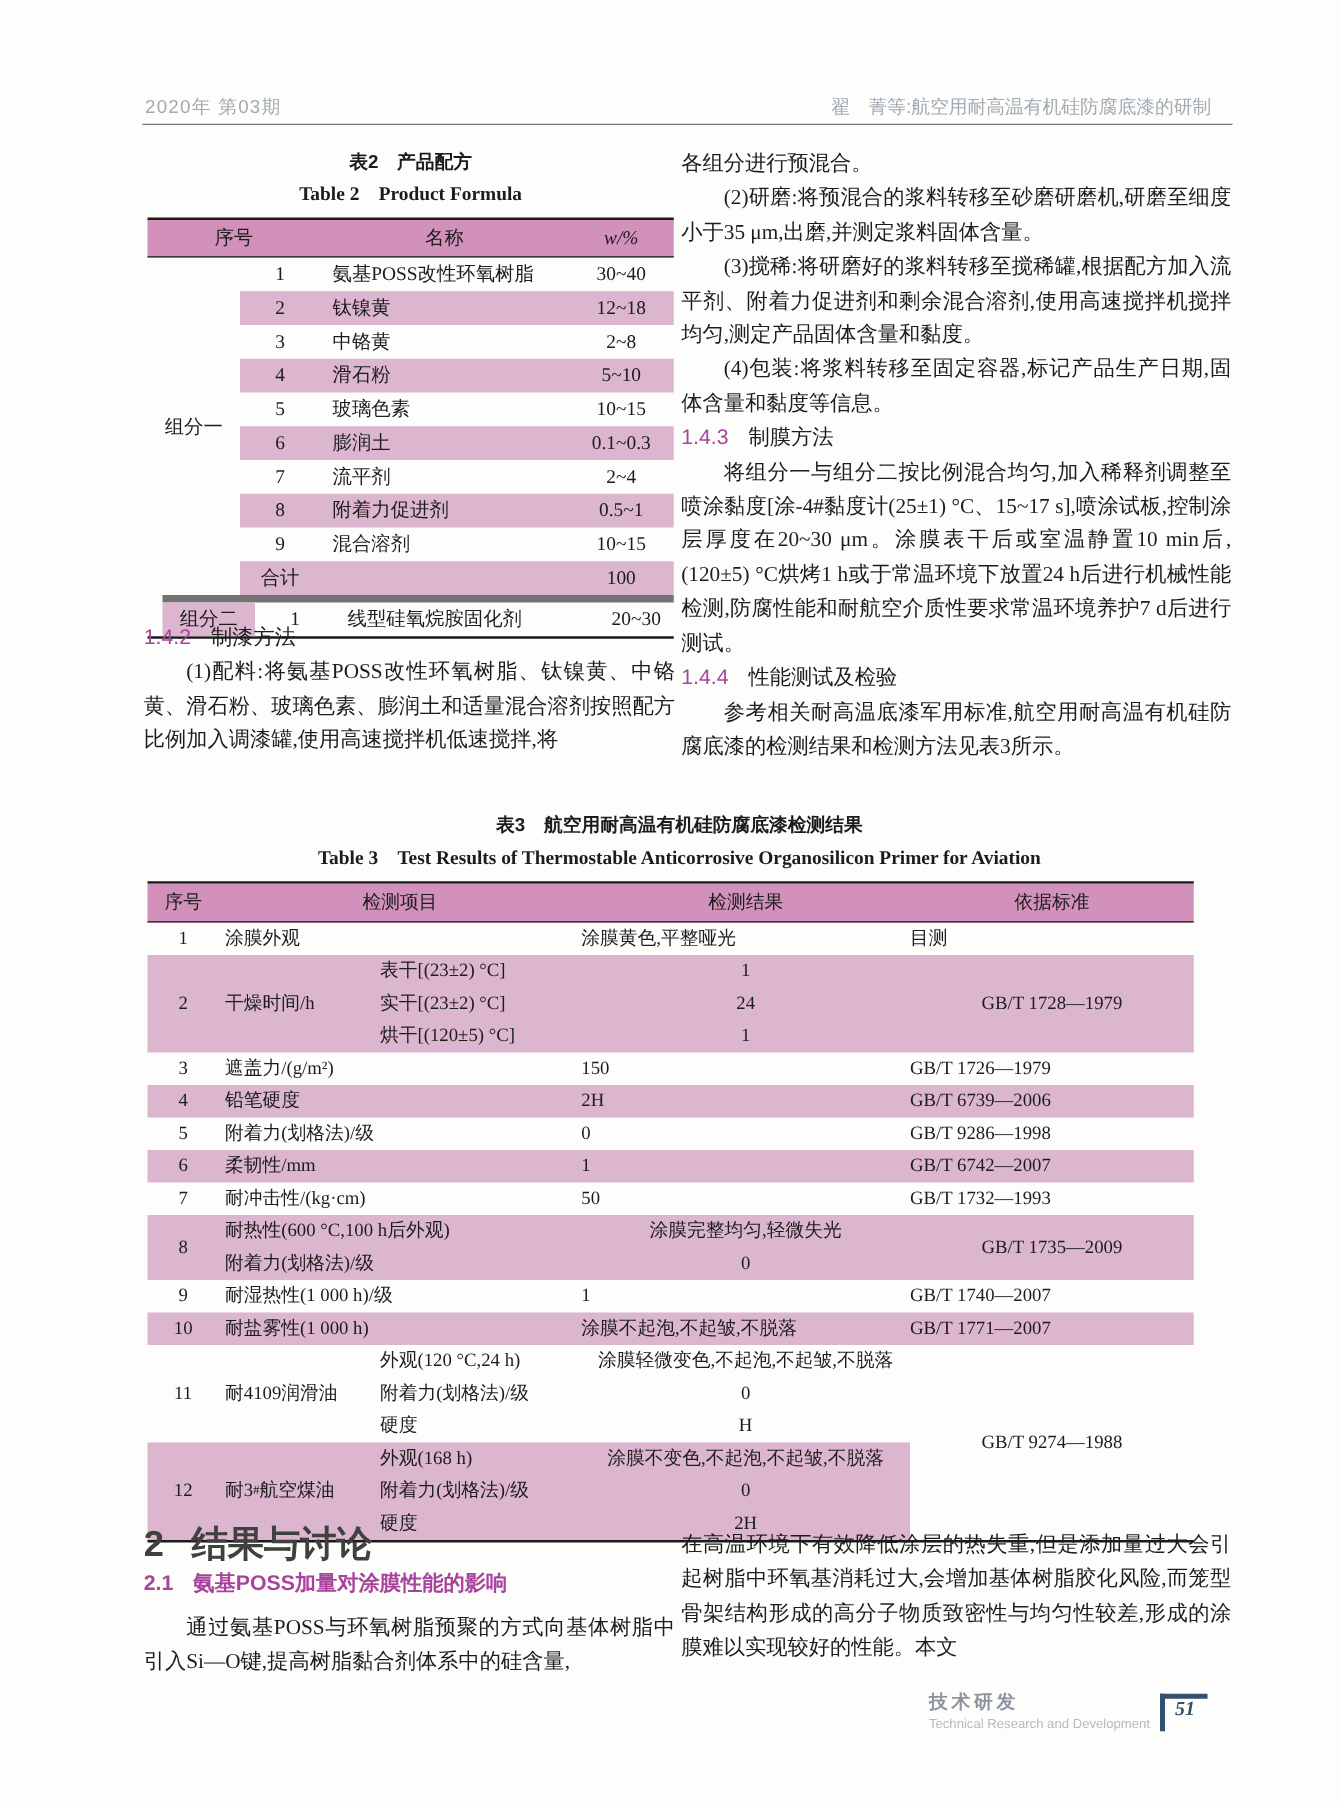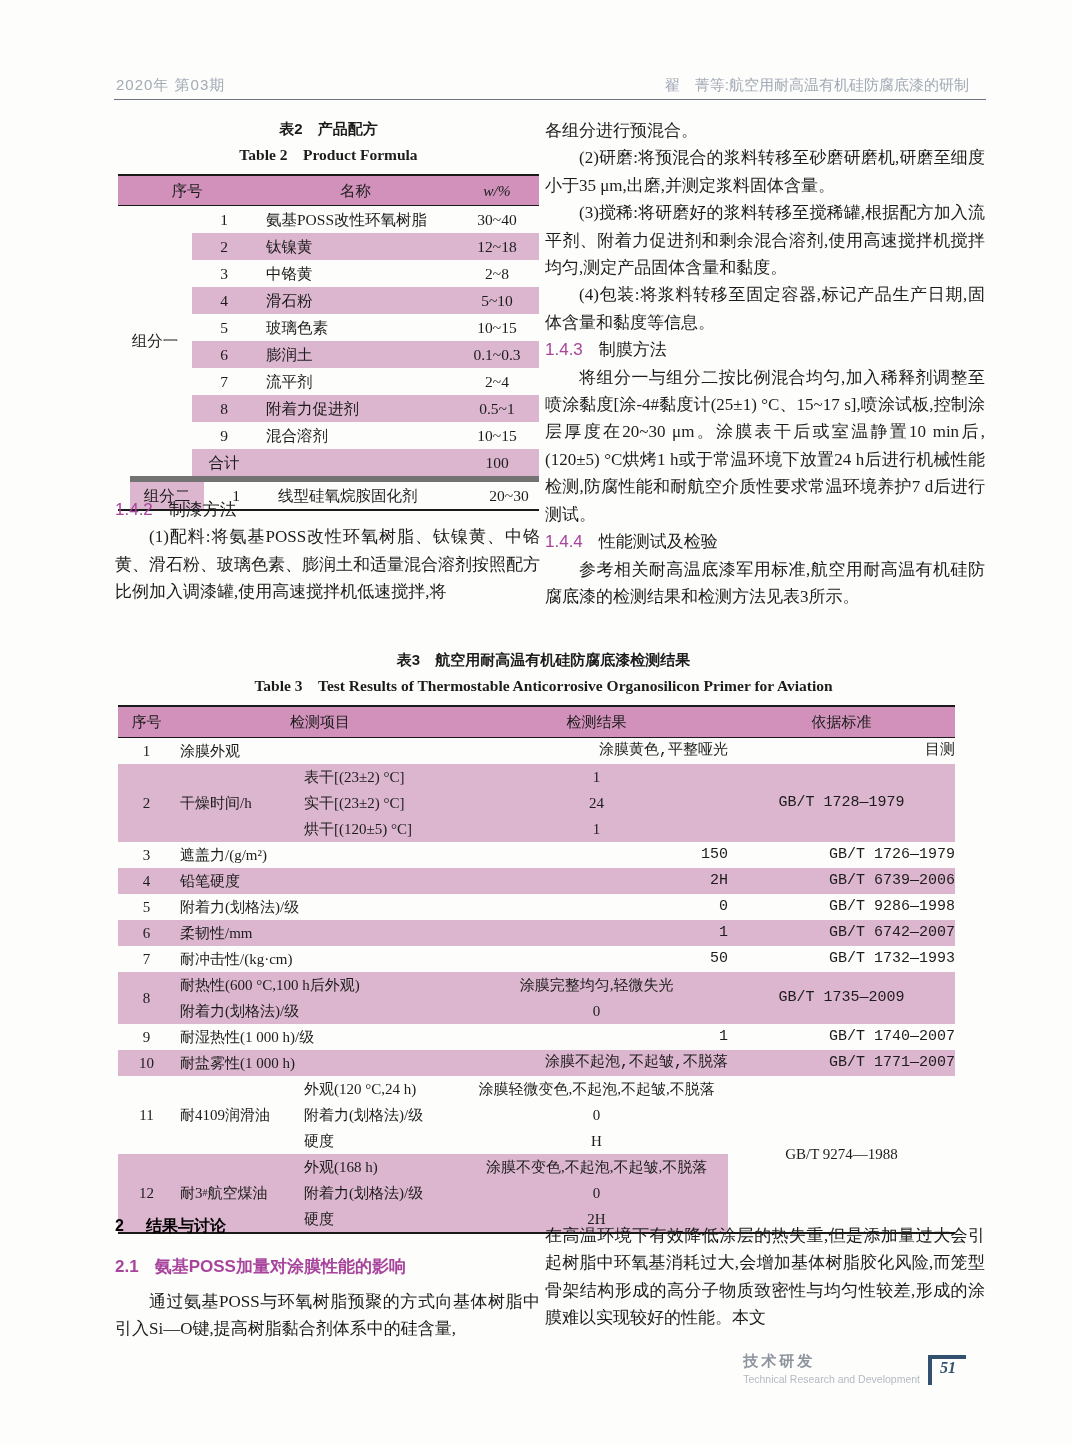--- a/index.html
+++ b/index.html
@@ -48,21 +48,21 @@
 
   
   .t3wrap{position:absolute;left:115px;top:608px;width:857px;margin-top:43px;}
   .t3{margin-left:3px;width:837px;border-top:2.5px solid #1a1a1a;border-bottom:2.5px solid #1a1a1a;
       font-size:15px;}
   .t3-head{display:grid;grid-template-columns:57px 290px 263px 227px;height:30px;line-height:30px;
            background:#d191ba;border-bottom:1.5px solid #1a1a1a;text-align:center;}
   .t3-row{display:grid;grid-template-columns:57px 290px 263px 227px;min-height:26px;line-height:26px;}
   .t3 .c-no{text-align:center;}
   .t3 .c-item{padding-left:5px;}
-  .t3 .c-res,.t3 .c-std{text-align:right;font-family:Liberation Mono, monospace;}
+  .t3 .c-res,.t3 .c-std{text-align:left;}
   .pink{background:#dbb6ce;}
   .multi3{display:grid;grid-template-columns:57px 115px 175px 263px 227px;grid-auto-rows:26px;line-height:26px;}
   .multi3 .c-no{grid-column:1;grid-row:1/4;display:flex;align-items:center;justify-content:center;}
   .multi3 .c-item{grid-column:2;grid-row:1/4;display:flex;align-items:center;padding-left:5px;}
   .multi3 .c-sub{grid-column:3;padding-left:14px;}
   .multi3 .c-resx{grid-column:4;text-align:center;}
   .multi3 .c-std{grid-column:5;grid-row:1/4;display:flex;align-items:center;justify-content:center;}
   .multi2{display:grid;grid-template-columns:57px 290px 263px 227px;grid-auto-rows:26px;line-height:26px;}
   .multi2 .c-no{grid-column:1;grid-row:1/3;display:flex;align-items:center;justify-content:center;}
   .multi2 .c-l{grid-column:2;padding-left:5px;}
@@ -72,21 +72,21 @@
   .multi3b{display:grid;grid-template-columns:57px 115px 175px 263px;grid-auto-rows:26px;line-height:26px;}
   .multi3b .c-no{grid-column:1;grid-row:1/4;display:flex;align-items:center;justify-content:center;}
   .multi3b .c-item{grid-column:2;grid-row:1/4;display:flex;align-items:center;padding-left:5px;}
   .multi3b .c-sub{grid-column:3;padding-left:14px;}
   .multi3b .c-resx{grid-column:4;text-align:center;}
   .combo-std{display:flex;align-items:center;justify-content:center;}
   sup{font-size:10px;}
 
   
   .h2big{position:absolute;left:115px;top:1216px;font-family:"Liberation Sans","DejaVu Sans",sans-serif;
-         font-size:16px;font-weight:bold;color:#000000;}
+         font-size:29px;font-weight:bold;color:#404040;}
   .h2big .num{margin-right:22px;}
   .h3sub{position:absolute;left:115px;top:1255px;font-family:"Liberation Sans","DejaVu Sans",sans-serif;
          font-size:17px;font-weight:bold;color:#a8449c;}
   .h3sub .num{margin-right:16px;}
 
   
   .footer{position:absolute;top:1352px;right:106px;display:flex;align-items:flex-end;gap:8px;}
   .f-txt{font-family:"Liberation Sans","DejaVu Sans",sans-serif;}
   .f-cn{font-size:15px;font-weight:bold;color:#8d949e;letter-spacing:3px;}
   .f-en{font-size:10.5px;color:#b4bac2;margin-top:2px;}

